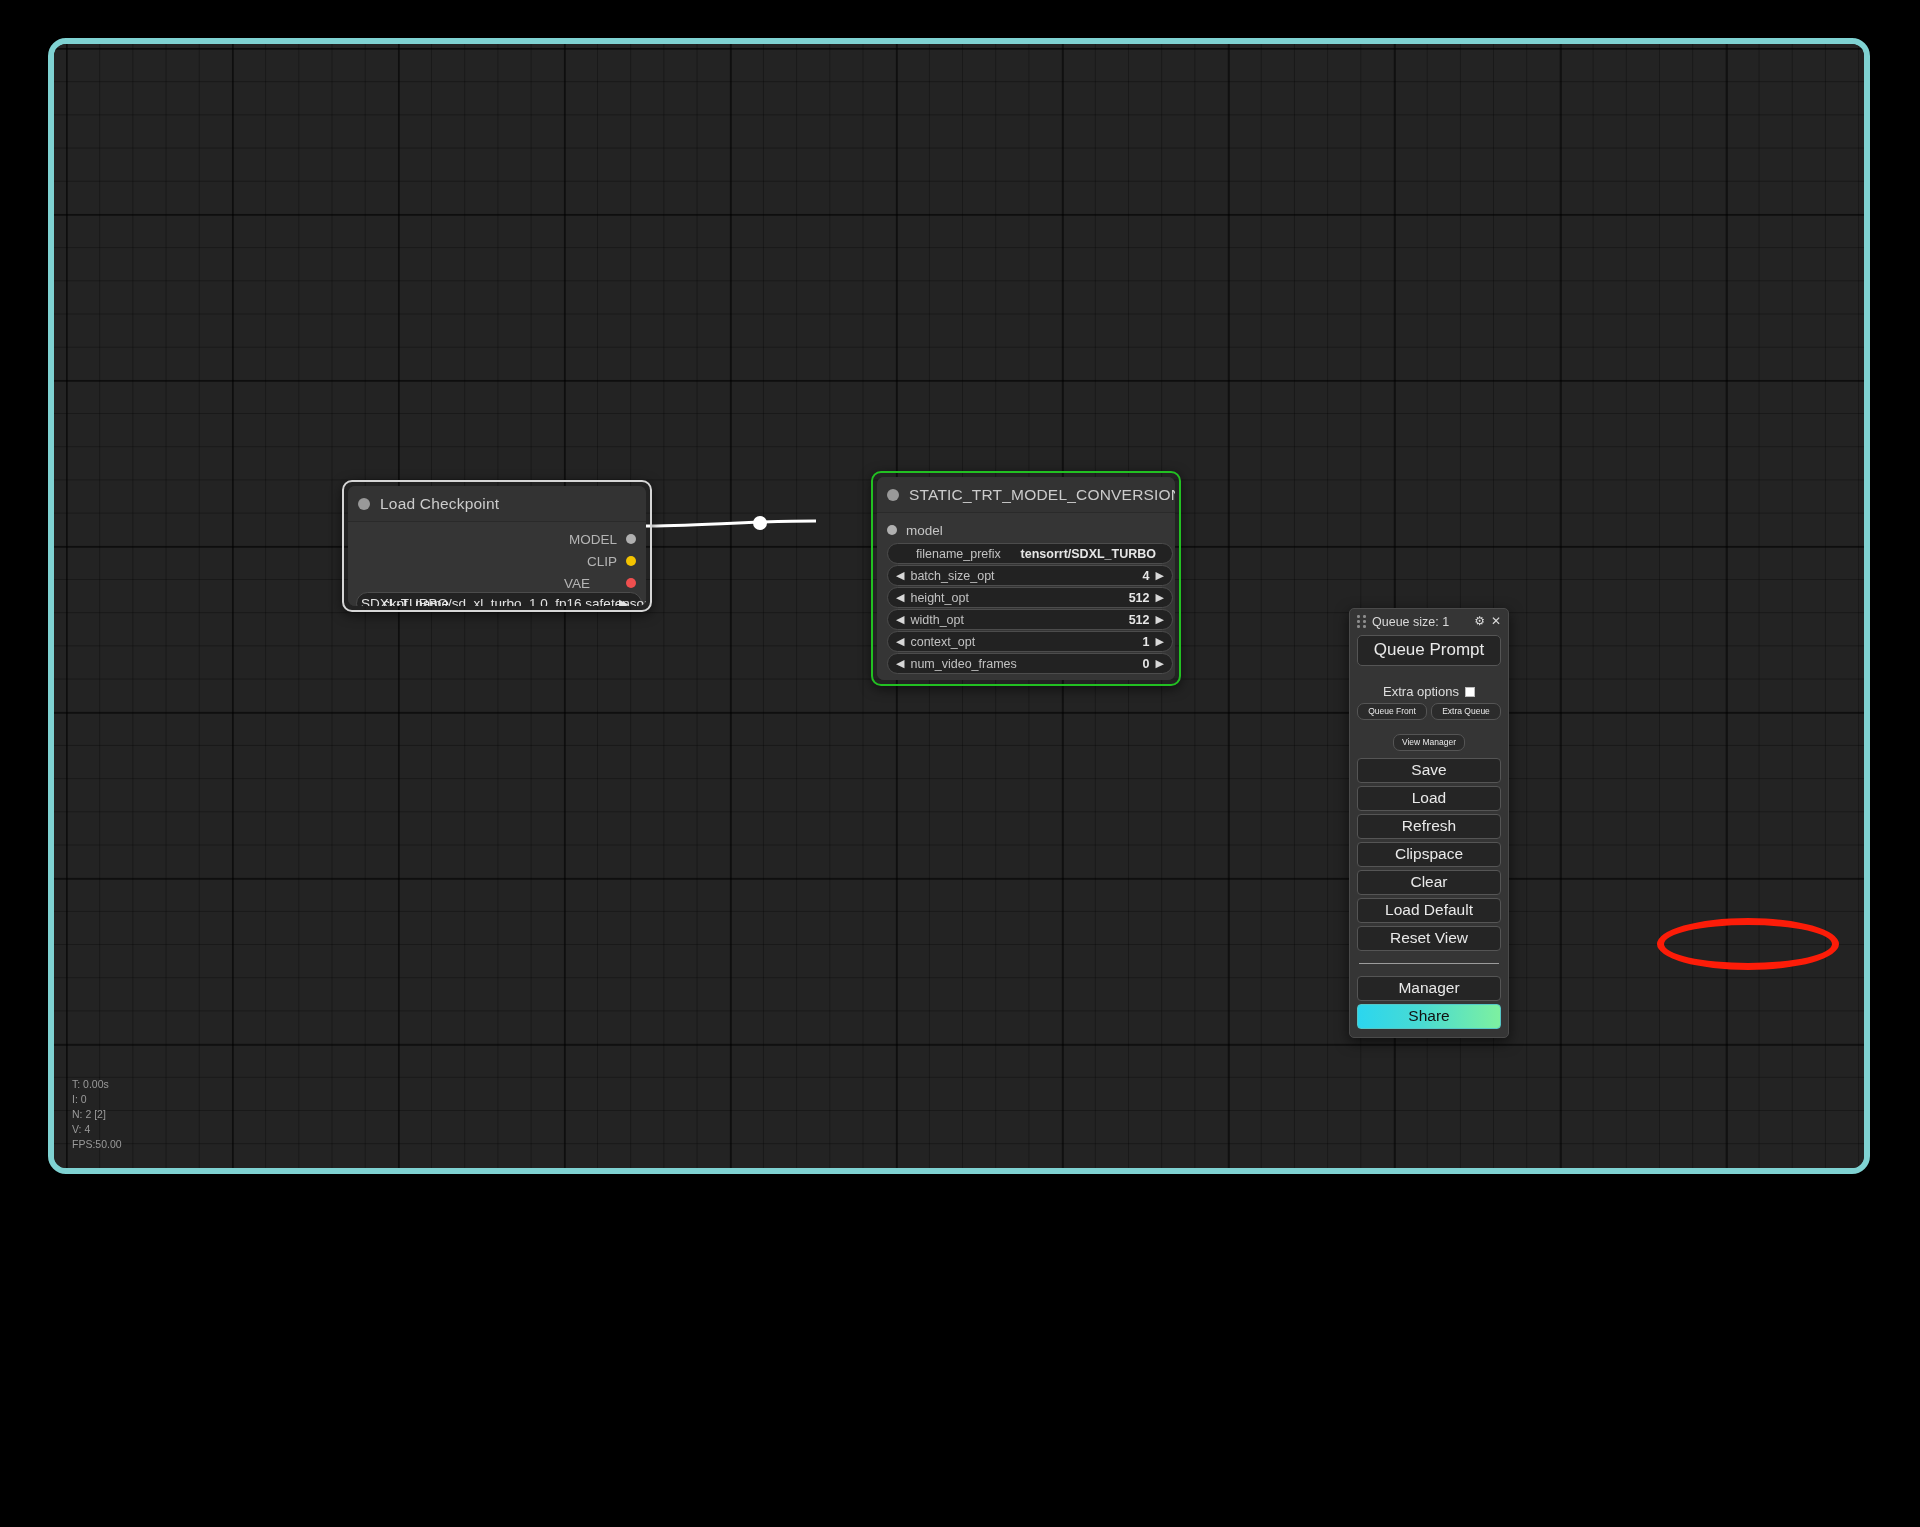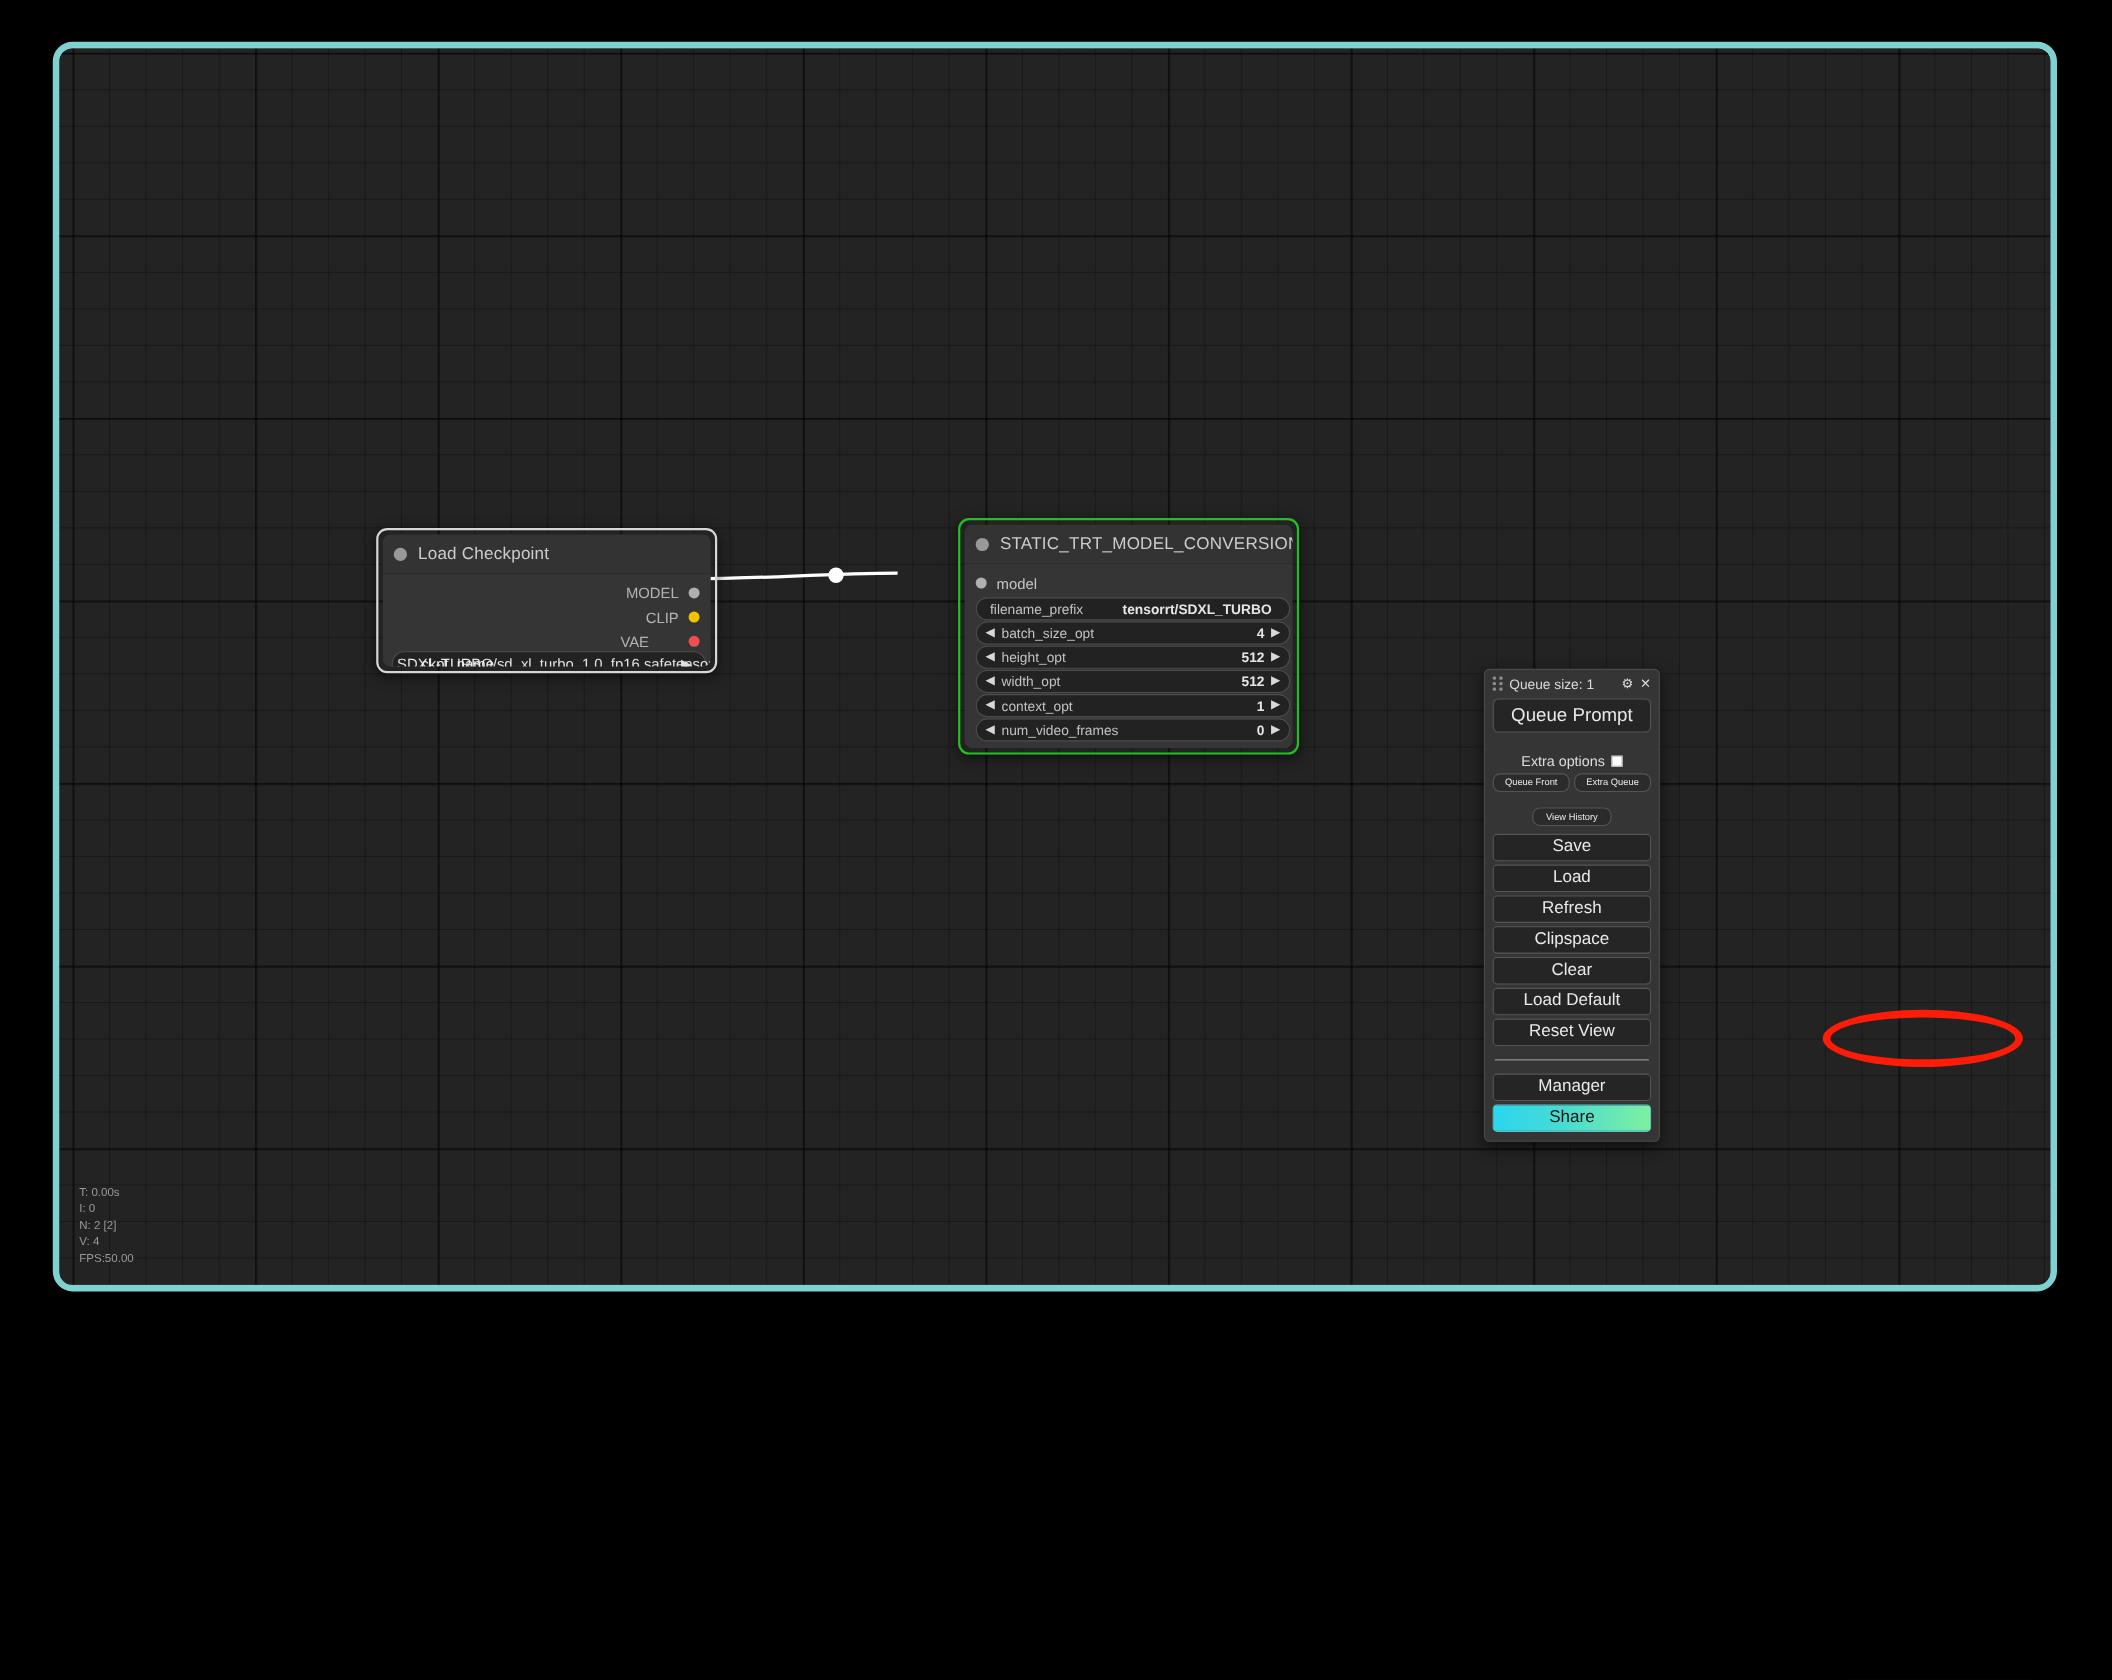--- a/index.html
+++ b/index.html
@@ -433,21 +433,21 @@
         </div>
 
         <div class="node-body" style="height:175px;">
 
           <div class="slot-in" style="top:10px;">
             <span class="slot-pip pip-model"></span>
             <span class="slot-label">model</span>
           </div>
 
           <div class="widget" style="left:10px; top:30px; width:286px;">
-            <span class="widget-label" style="margin-left:4px;">filename_prefix</span>
+            <span class="widget-label" style="margin-left:20px;">filename_prefix</span>
             <span class="widget-value" style="margin-right:8px;">tensorrt/SDXL_TURBO</span>
           </div>
 
           <div class="widget" style="left:10px; top:52px; width:286px;">
             <span class="arrow arrow-l">◀</span>
             <span class="widget-label">batch_size_opt</span>
             <span class="widget-value">4</span>
             <span class="arrow arrow-r">▶</span>
           </div>
 
@@ -517,21 +517,21 @@
       <span>Extra options</span>
       <span class="checkbox"></span>
     </div>
 
     <div class="btn-row">
       <button class="btn btn-small">Queue Front</button>
       <button class="btn btn-small">Extra Queue</button>
     </div>
 
     <div class="btn-history-wrap">
-      <button class="btn btn-history">View History</button>
+      <button class="btn btn-history">View Manager</button>
     </div>
 
     <button class="btn btn-main">Save</button>
     <button class="btn btn-main">Load</button>
     <button class="btn btn-main">Refresh</button>
     <button class="btn btn-main">Clipspace</button>
     <button class="btn btn-main">Clear</button>
     <button class="btn btn-main">Load Default</button>
     <button class="btn btn-main">Reset View</button>
 

